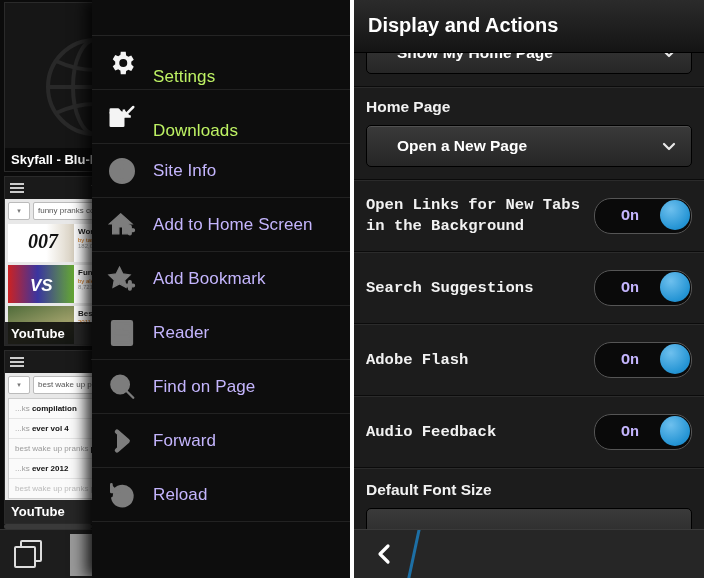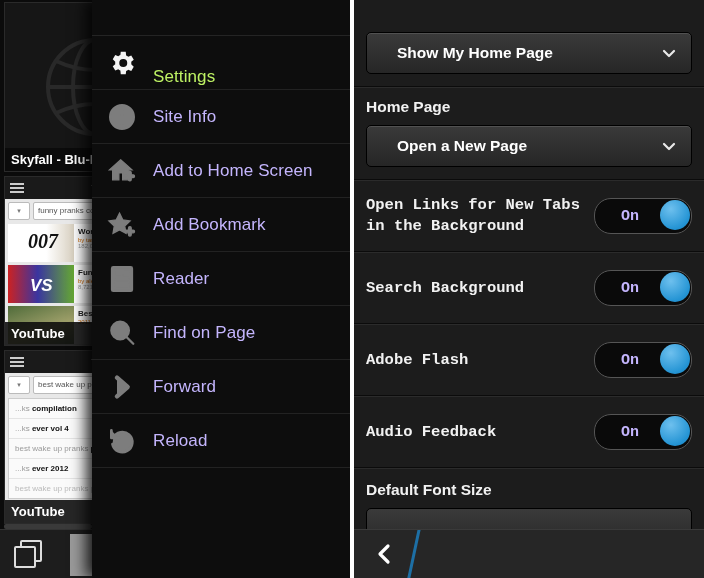--- a/index.html
+++ b/index.html
@@ -296,20 +296,31 @@
 
       <div class="menu-item enabled">
         <span class="mi-icon">
           <svg width="30" height="30" viewBox="0 0 24 24">
               <path d="M19.4 13a7.7 7.7 0 0 0 0-2l2-1.6-2-3.4-2.4 1a7.6 7.6 0 0 0-1.7-1L15 3H11l-.3 2.6c-.6.2-1.2.6-1.7 1l-2.4-1-2 3.4L6.6 11a7.7 7.7 0 0 0 0 2l-2 1.6 2 3.4 2.4-1c.5.4 1.1.8 1.7 1L11 21h4l.3-2.6c.6-.2 1.2-.6 1.7-1l2.4 1 2-3.4zM13 15.2a3.2 3.2 0 1 1 0-6.4 3.2 3.2 0 0 1 0 6.4z" stroke="none"></path>
             </svg>
         </span>
         <span class="mi-label">Settings</span>
       </div>
 
+      <div class="menu-item enabled">
+        <span class="mi-icon">
+          <svg width="30" height="30" viewBox="0 0 24 24" fill="none" stroke-width="2">
+            <path d="M3 6h6l2 2.5H3z" stroke-linejoin="round"></path>
+            <path d="M3 8.5h10V19H3z" stroke-linejoin="round"></path>
+            <path d="M21 4l-7.5 7.5" stroke-linecap="round"></path>
+            <path d="M13.5 6v5.5H19" stroke-linejoin="round"></path>
+          </svg>
+        </span>
+        <span class="mi-label">Downloads</span>
+      </div>
 
       <div class="menu-item disabled">
         <span class="mi-icon">
           <svg width="30" height="30" viewBox="0 0 24 24" fill="none" stroke-width="1.8">
             <circle cx="12" cy="12" r="9.5"></circle>
             <circle cx="12" cy="7.3" r="1.1" stroke="none"></circle>
             <path d="M12 10.5v7" stroke-linecap="round"></path>
           </svg>
         </span>
         <span class="mi-label">Site Info</span>
@@ -410,21 +421,21 @@
 
       <div class="toggle-row" style="min-height:72px;">
         <div class="tr-label">Open Links for New Tabs in the Background</div>
         <div class="toggle">
           <span class="t-text">On</span>
           <span class="t-knob"></span>
         </div>
       </div>
 
       <div class="toggle-row" style="min-height:72px;">
-        <div class="tr-label">Search Background</div>
+        <div class="tr-label">Search Suggestions</div>
         <div class="toggle">
           <span class="t-text">On</span>
           <span class="t-knob"></span>
         </div>
       </div>
 
       <div class="toggle-row" style="min-height:72px;gap:17px;">
         <div class="tr-label">Adobe Flash</div>
         <div class="toggle">
           <span class="t-text">On</span>
@@ -439,20 +450,23 @@
           <span class="t-knob"></span>
         </div>
       </div>
 
       <div class="font-row">
         <div class="row-label">Default Font Size</div>
         <div class="slider-box"></div>
       </div>
     </div>
 
+    <div class="rp-header">
+      <div class="rp-title">Display and Actions</div>
+    </div>
 
     <div class="rp-bottombar">
       <span class="back-chev">
         <svg width="20" height="22" viewBox="0 0 20 22" fill="none" stroke="#fff" stroke-width="3.2">
           <path d="M14 3L6 11l8 8" stroke-linecap="round" stroke-linejoin="round"></path>
         </svg>
       </span>
       <span class="blue-slash"></span>
     </div>
   </div>

